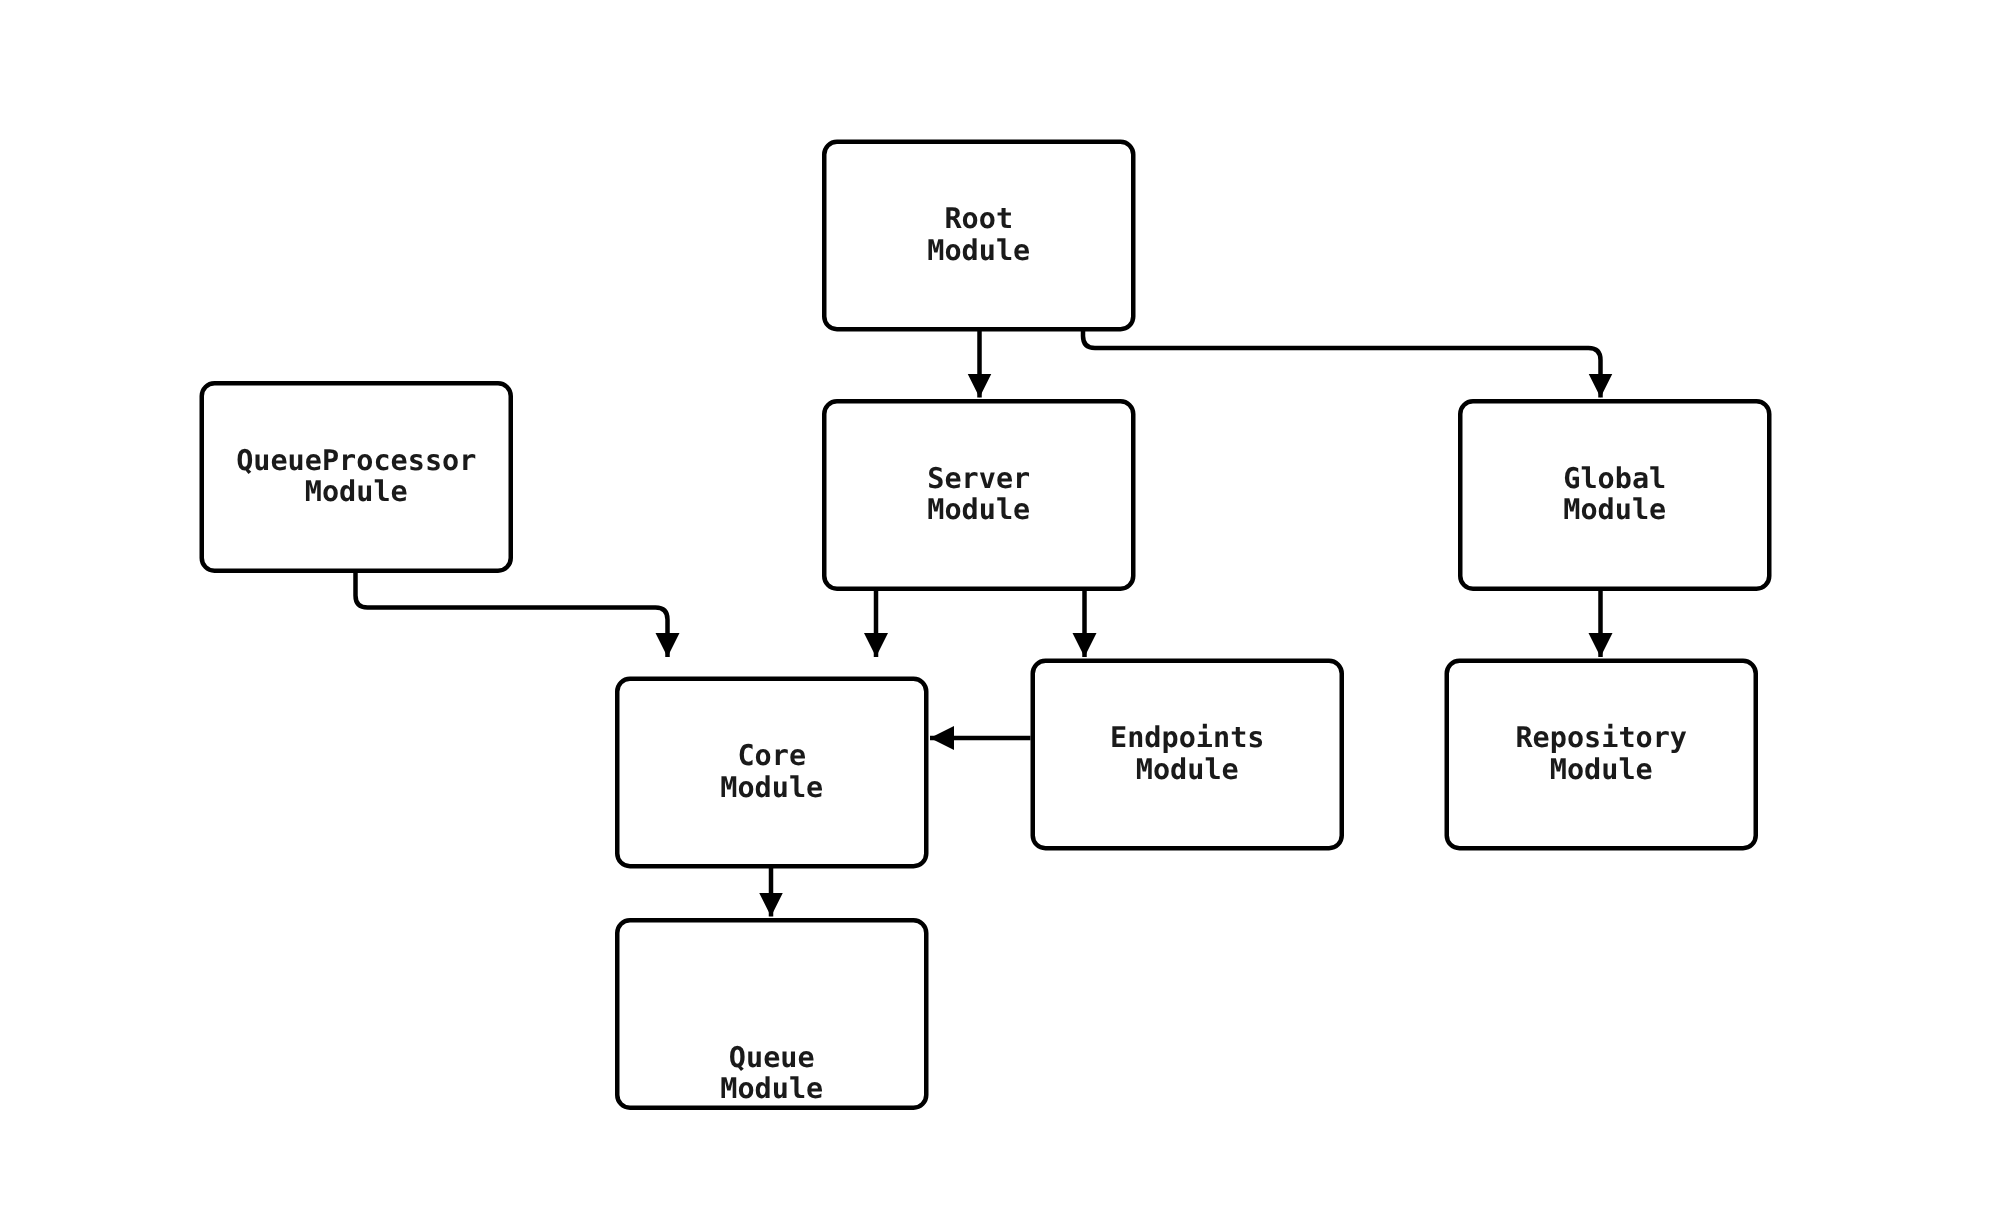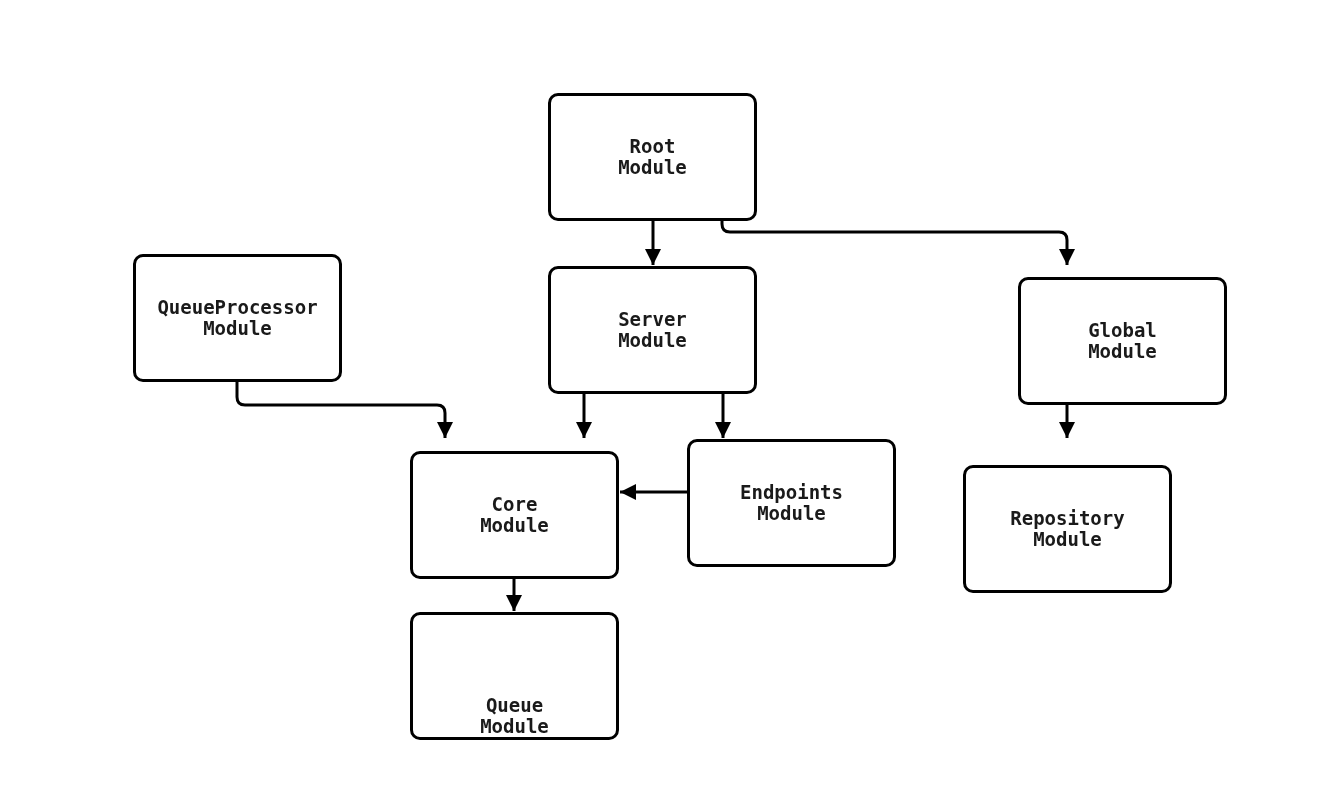--- a/index.html
+++ b/index.html
@@ -83,36 +83,36 @@
   <div class="node" style="left:133px; top:254px;">
     <span class="label">QueueProcessor
 Module</span>
   </div>
 
   <div class="node" style="left:548px; top:266px;">
     <span class="label">Server
 Module</span>
   </div>
 
-  <div class="node" style="left:1018px; top:266px;margin-top:11px;">
+  <div class="node" style="left:972px; top:266px;">
     <span class="label">Global
 Module</span>
   </div>
 
   <div class="node" style="left:410px; top:451px;">
     <span class="label">Core
 Module</span>
   </div>
 
   <div class="node" style="left:687px; top:439px;align-items:center;">
     <span class="label">Endpoints
 Module</span>
   </div>
 
-  <div class="node" style="left:963px; top:465px;">
+  <div class="node" style="left:963px; top:439px;">
     <span class="label">Repository
 Module</span>
   </div>
 
   <div class="node" style="left:410px; top:612px;align-items:flex-end;">
     <span class="label">Queue
 Module</span>
   </div>
 
 </div>

